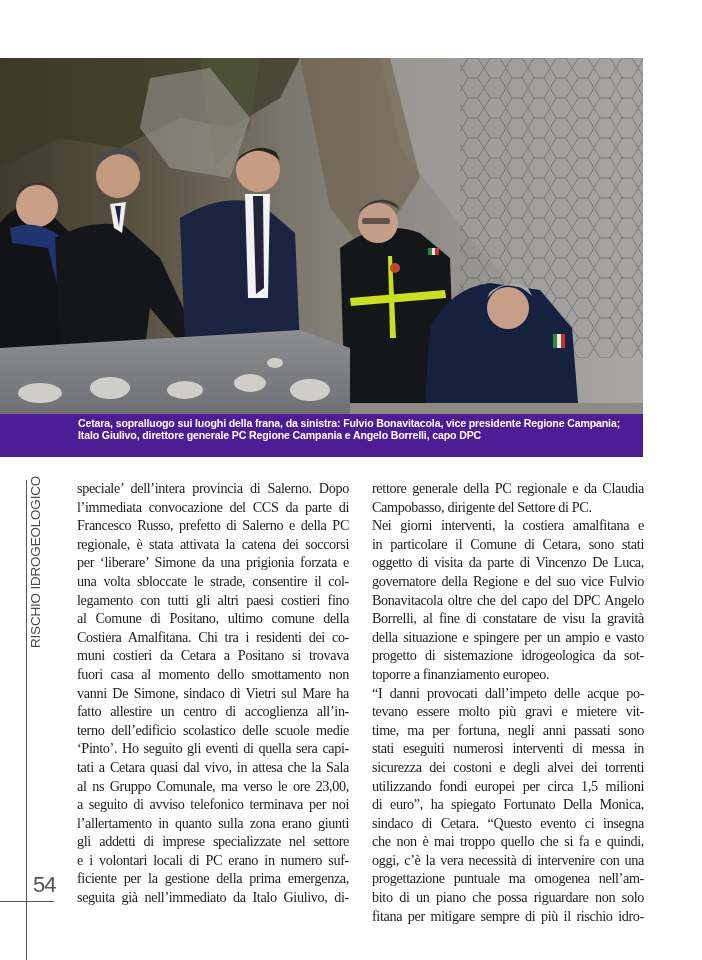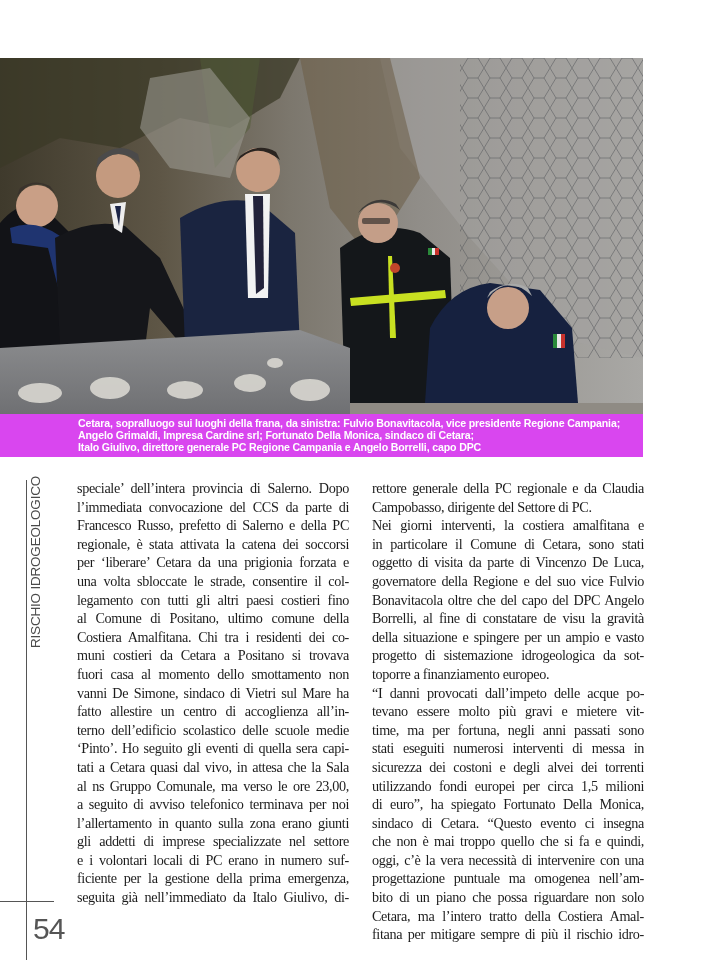--- a/index.html
+++ b/index.html
@@ -10,40 +10,40 @@
     color: #1a1a1a;
   }
   .photo {
     position: absolute; left: 0; top: 58px; width: 643px; height: 356px;
     overflow: hidden;
     background: linear-gradient(90deg, #4a4335 0%, #5d5444 18%, #7a7469 35%, #8c8882 55%, #9b9996 75%, #a6a5a2 100%);
   }
   .photo svg { display: block; }
   .caption-band {
     position: absolute; left: 0; top: 414px; width: 643px; height: 43px;
-    background: #d946ef;
+    background: #4c1d95;
   }
   .caption-text {
     position: absolute; left: 78px; top: 3px; width: 560px;
     font-family: "Liberation Sans", sans-serif;
     font-weight: bold; font-size: 10.6px; line-height: 12px;
     color: #ffffff; letter-spacing: -0.15px;
   }
   .caption-text span { display: block; white-space: nowrap; }
   .vrule { position: absolute; left: 26px; top: 480px; width: 1px; height: 480px; background: #555; }
   .hrule { position: absolute; left: 0; top: 901px; width: 54px; height: 1px; background: #555; }
   .section-label {
     position: absolute; left: 28px; top: 648px;
     transform-origin: 0 0; transform: rotate(-90deg);
     font-family: "Liberation Sans", sans-serif; font-size: 13.5px; letter-spacing: -0.2px;
     color: #4a4a4a; white-space: nowrap; font-weight: 300;
   }
   .page-number {
     position: absolute; left: 33px; top: 872px;
-    font-family: "Liberation Sans", sans-serif; font-size: 30px; color: #555; letter-spacing: -1px; margin-top: 40px;
+    font-family: "Liberation Sans", sans-serif; font-size: 22px; color: #555; letter-spacing: -1px;
   }
   .column {
     position: absolute; top: 479px; width: 272px;
     font-family: Liberation Serif, serif;
     font-size: 14.2px; line-height: 18.6px; color: #1c1c1c;
   }
   .column .line {
     display: block; white-space: nowrap; text-align: justify; text-align-last: justify;
     height: 18.6px; overflow: hidden; letter-spacing: -0.35px;
   }
@@ -128,36 +128,35 @@
       <ellipse cx="275" cy="305" rx="8" ry="5"></ellipse>
     </g>
 
     <path d="M350 345 H643 V356 H350 Z" fill="#8f8b84"></path>
   </svg>
 </div>
 
 <div class="caption-band">
   <div class="caption-text">
     <span>Cetara, sopralluogo sui luoghi della frana, da sinistra: Fulvio Bonavitacola, vice presidente Regione Campania;</span>
-    <span>Angelo Grimaldi, Impresa Cardine srl; Fortunato Della Monica, sindaco di Cetara;</span>
     <span>Italo Giulivo, direttore generale PC Regione Campania e Angelo Borrelli, capo DPC</span>
   </div>
 </div>
 
 <div class="vrule"></div>
 <div class="hrule"></div>
 <div class="section-label">RISCHIO IDROGEOLOGICO</div>
 <div class="page-number">54</div>
 
 <div class="column col-left">
   <span class="line">speciale’ dell’intera provincia di Salerno. Dopo</span>
   <span class="line">l’immediata convocazione del CCS da parte di</span>
   <span class="line">Francesco Russo, prefetto di Salerno e della PC</span>
   <span class="line">regionale, è stata attivata la catena dei soccorsi</span>
-  <span class="line">per ‘liberare’ Cetara da una prigionia forzata e</span>
+  <span class="line">per ‘liberare’ Simone da una prigionia forzata e</span>
   <span class="line">una volta sbloccate le strade, consentire il col-</span>
   <span class="line">legamento con tutti gli altri paesi costieri fino</span>
   <span class="line">al Comune di Positano, ultimo comune della</span>
   <span class="line">Costiera Amalfitana. Chi tra i residenti dei co-</span>
   <span class="line">muni costieri da Cetara a Positano si trovava</span>
   <span class="line">fuori casa al momento dello smottamento non</span>
   <span class="line">vanni De Simone, sindaco di Vietri sul Mare ha</span>
   <span class="line">fatto allestire un centro di accoglienza all’in-</span>
   <span class="line">terno dell’edificio scolastico delle scuole medie</span>
   <span class="line">‘Pinto’. Ho seguito gli eventi di quella sera capi-</span>
@@ -188,15 +187,14 @@
   <span class="line">time, ma per fortuna, negli anni passati sono</span>
   <span class="line">stati eseguiti numerosi interventi di messa in</span>
   <span class="line">sicurezza dei costoni e degli alvei dei torrenti</span>
   <span class="line">utilizzando fondi europei per circa 1,5 milioni</span>
   <span class="line">di euro”, ha spiegato Fortunato Della Monica,</span>
   <span class="line">sindaco di Cetara. “Questo evento ci insegna</span>
   <span class="line">che non è mai troppo quello che si fa e quindi,</span>
   <span class="line">oggi, c’è la vera necessità di intervenire con una</span>
   <span class="line">progettazione puntuale ma omogenea nell’am-</span>
   <span class="line">bito di un piano che possa riguardare non solo</span>
-  <span class="line">Cetara, ma l’intero tratto della Costiera Amal-</span>
   <span class="line">fitana per mitigare sempre di più il rischio idro-</span>
 </div>
 
 </body></html>

